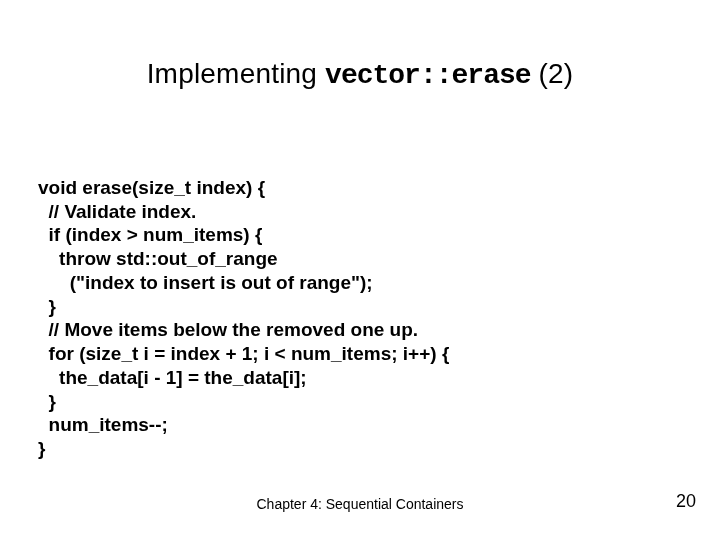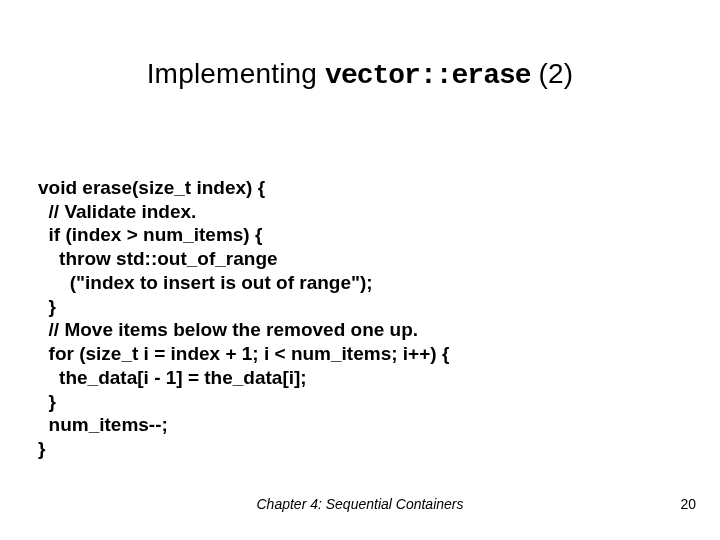--- a/index.html
+++ b/index.html
@@ -46,27 +46,26 @@
     color: #000;
   }
   .footer {
     position: absolute;
     bottom: 28px;
     left: 0;
     width: 720px;
     text-align: center;
     font-size: 14px;
     color: #000;
-    font-style: italic;
   }
   .pagenum {
     position: absolute;
     bottom: 28px;
     right: 24px;
-    font-size: 14px;
+    font-size: 18px;
     color: #000;
   }
 </style>
 </head>
 <body>
 
 <div class="slide">
 
   <div class="title">
     <span>Implementing </span><span class="mono">vector::erase</span><span> (2)</span>

